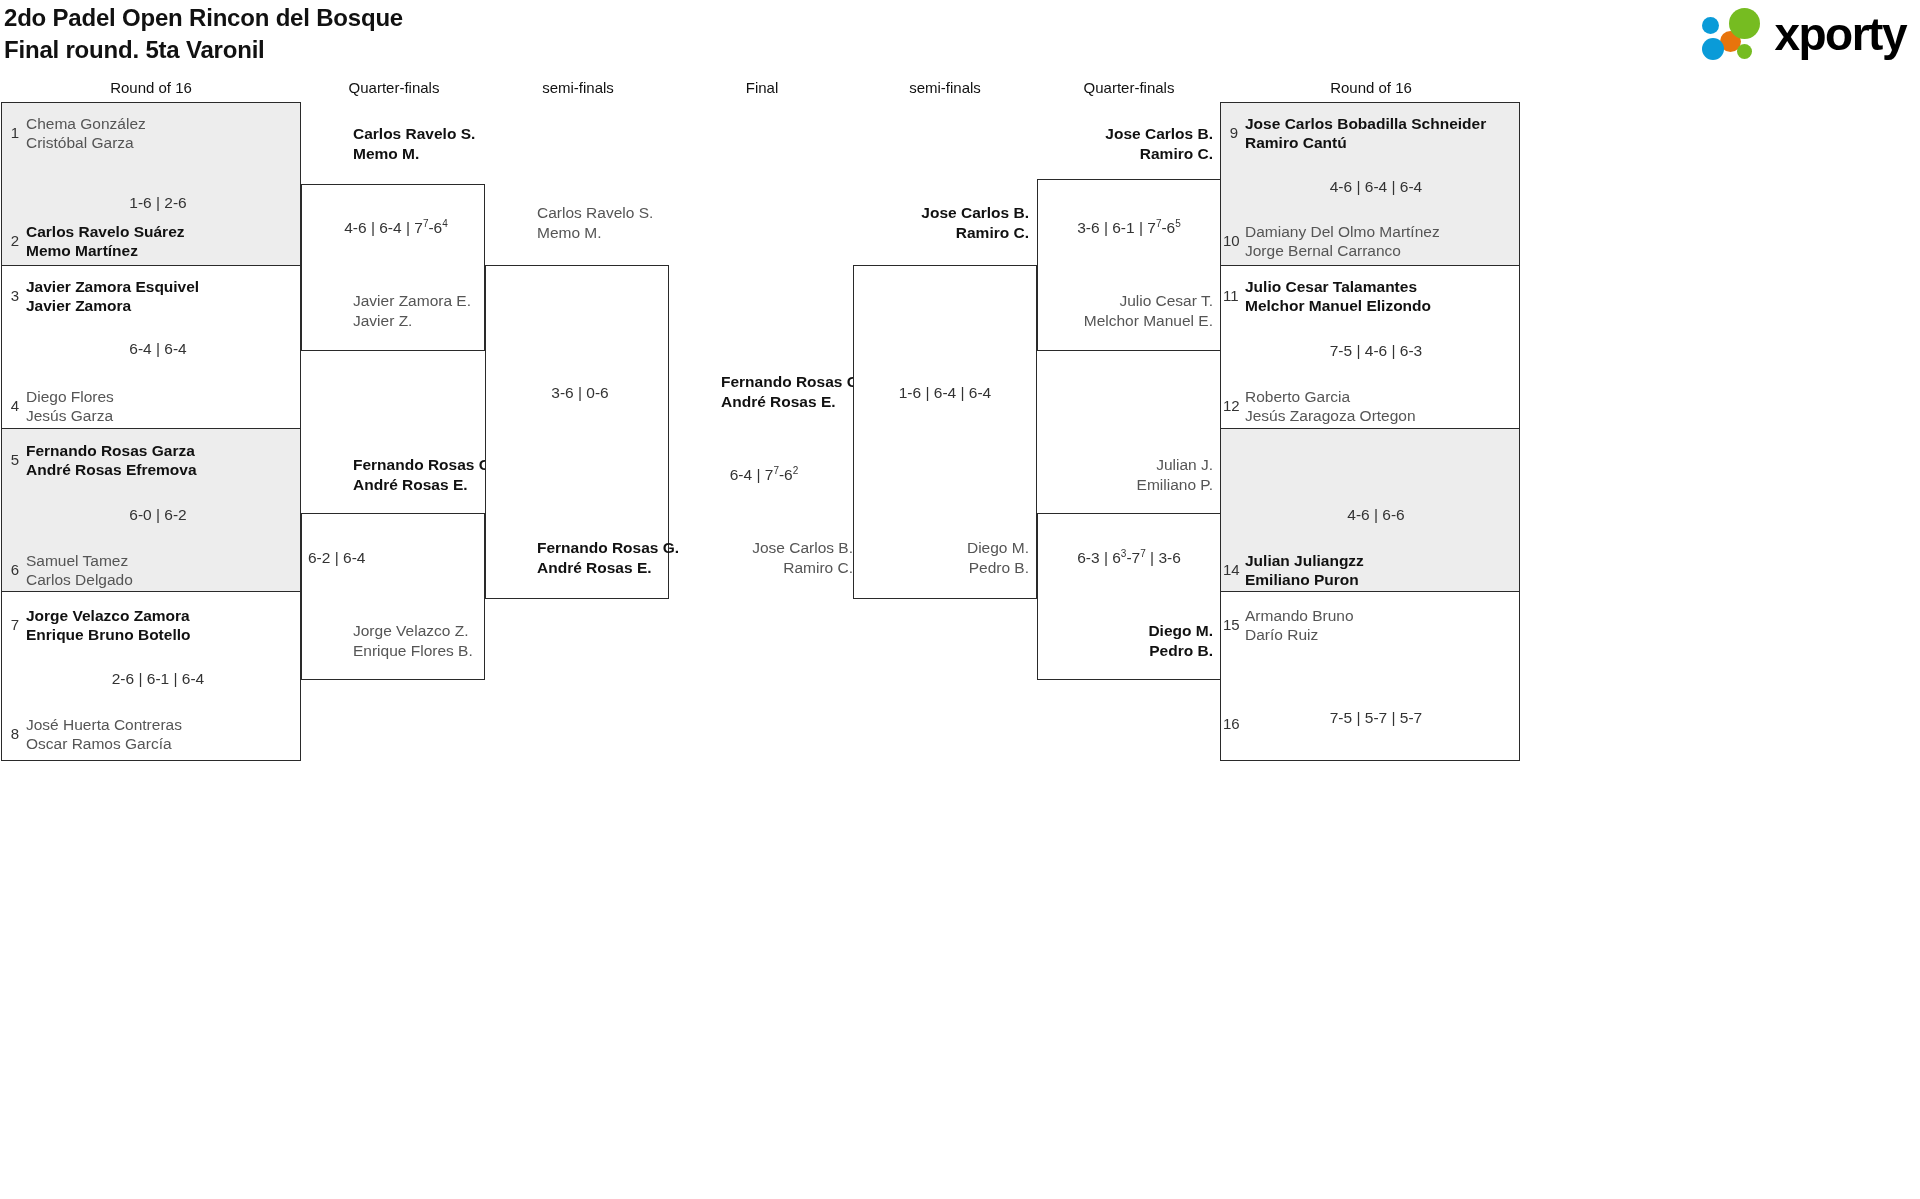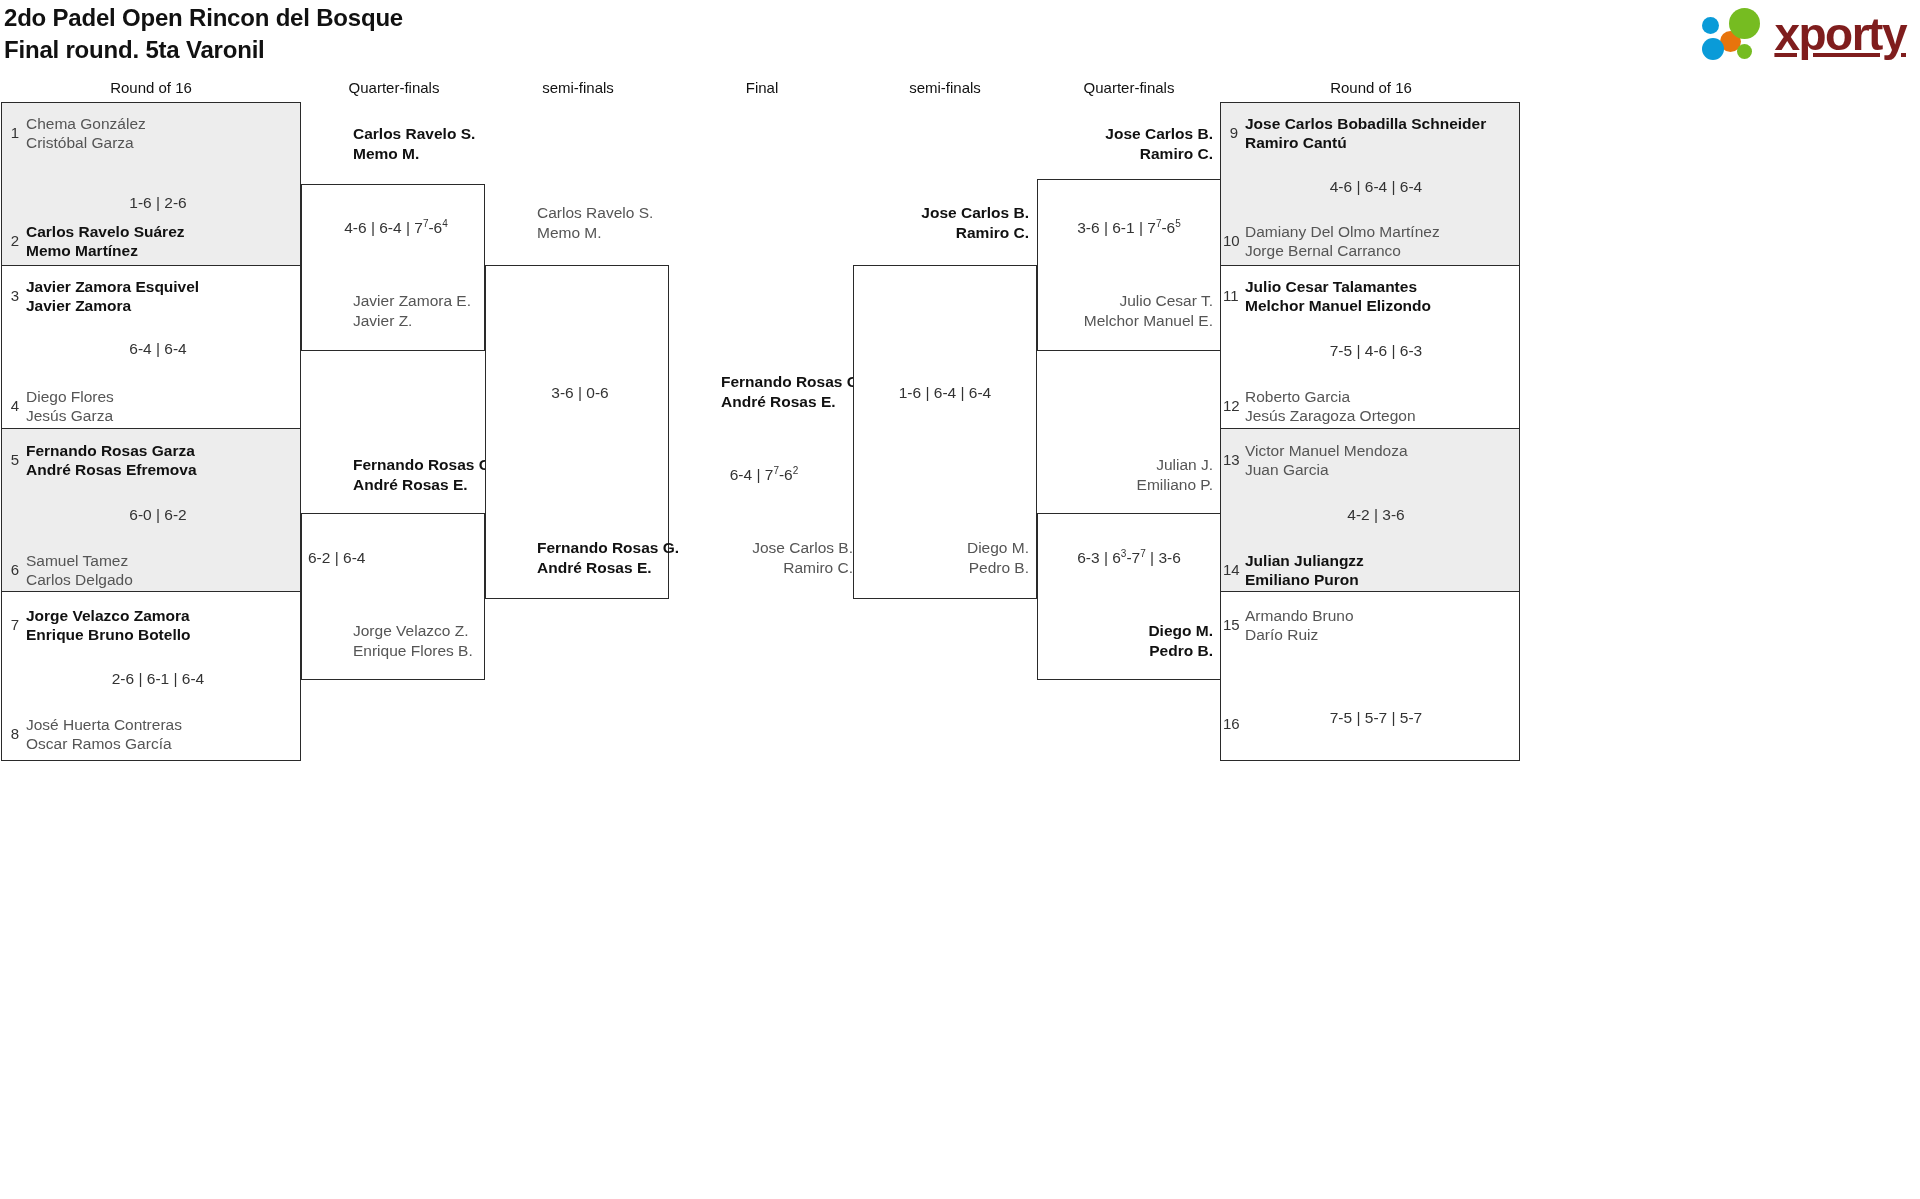--- a/index.html
+++ b/index.html
@@ -69,21 +69,21 @@
   </div>
 
   <div class="logo-wrap">
     <div class="logo-dots">
       <span style="width:17px;height:17px;left:0px;top:9px;background:#0a9bd8;"></span>
       <span style="width:21px;height:21px;left:18px;top:23px;background:#e8740c;"></span>
       <span style="width:31px;height:31px;left:27px;top:0px;background:#76bc21;"></span>
       <span style="width:22px;height:22px;left:0px;top:30px;background:#0a9bd8;"></span>
       <span style="width:15px;height:15px;left:35px;top:36px;background:#76bc21;"></span>
     </div>
-    <div class="logo-text" style="color:#7f1d1d;text-decoration:underline;">xporty</div>
+    <div class="logo-text" style="color:#000000;">xporty</div>
   </div>
 
   <div class="round-hdr" style="left:51px;top:79px;width:200px;">Round of 16</div>
   <div class="round-hdr" style="left:294px;top:79px;width:200px;">Quarter-finals</div>
   <div class="round-hdr" style="left:478px;top:79px;width:200px;">semi-finals</div>
   <div class="round-hdr" style="left:662px;top:79px;width:200px;">Final</div>
   <div class="round-hdr" style="left:845px;top:79px;width:200px;">semi-finals</div>
   <div class="round-hdr" style="left:1029px;top:79px;width:200px;">Quarter-finals</div>
   <div class="round-hdr" style="left:1271px;top:79px;width:200px;">Round of 16</div>
 
@@ -276,28 +276,21 @@
   </div>
   <div class="score" style="left:1248px;top:342px;width:256px;text-align:center;">7-5 | 4-6 | 6-3</div>
   <div class="plr los" style="left:1223px;top:387px;width:296px;">
     <div class="seed">12</div>
     <div class="names">
         <span class="nm">Roberto Garcia</span>
         <span class="nm">Jesús Zaragoza Ortegon</span>
       </div>
   </div>
 
-  <div class="plr los" style="left:1223px;top:441px;width:296px;">
-    <div class="seed">13</div>
-    <div class="names">
-        <span class="nm">Victor Manuel Mendoza</span>
-        <span class="nm">Juan Garcia</span>
-      </div>
-  </div>
-  <div class="score" style="left:1248px;top:506px;width:256px;text-align:center;">4-2 | 3-6</div>
+  <div class="score" style="left:1248px;top:506px;width:256px;text-align:center;">4-6 | 6-6</div>
   <div class="plr win" style="left:1223px;top:551px;width:296px;">
     <div class="seed">14</div>
     <div class="names">
         <span class="nm">Julian Juliangzz</span>
         <span class="nm">Emiliano Puron</span>
       </div>
   </div>
 
   <div class="plr los" style="left:1223px;top:606px;width:296px;">
     <div class="seed">15</div>

